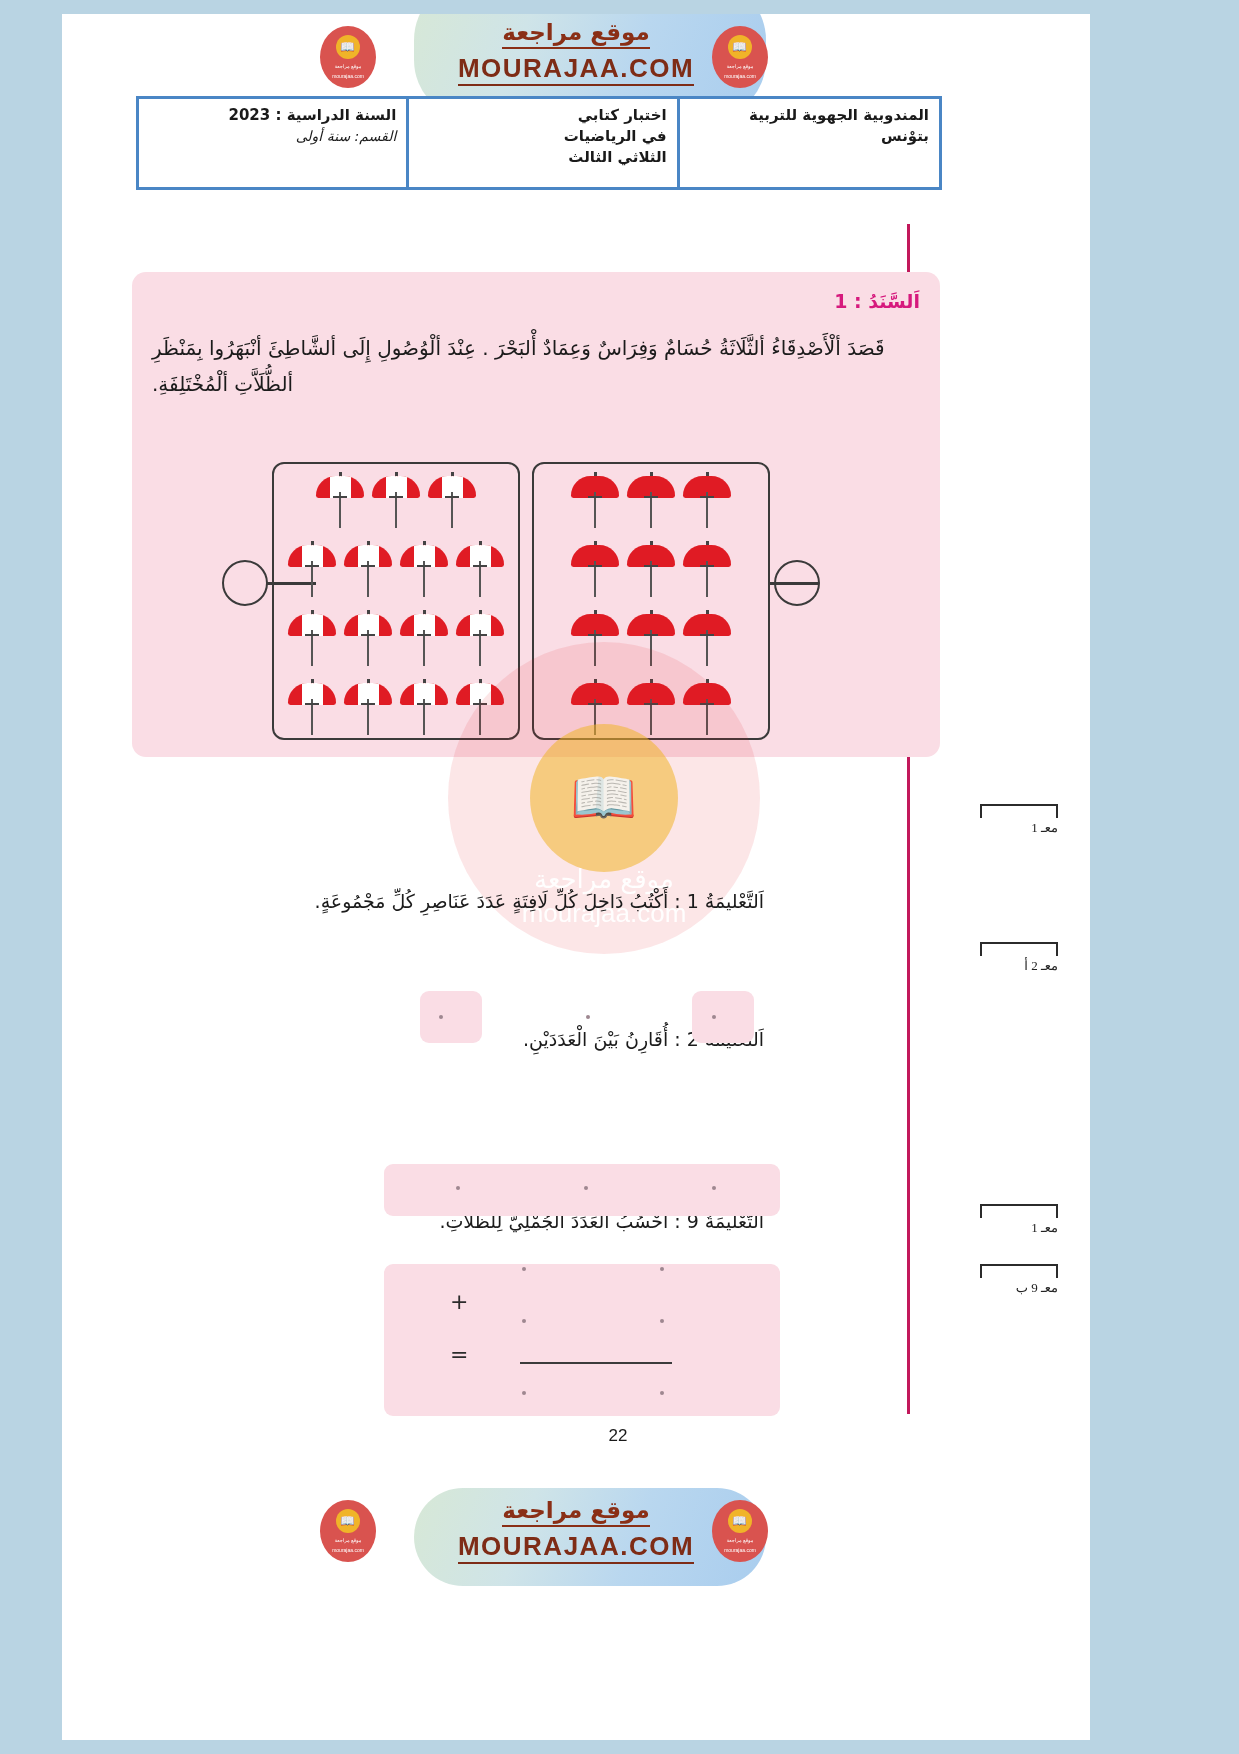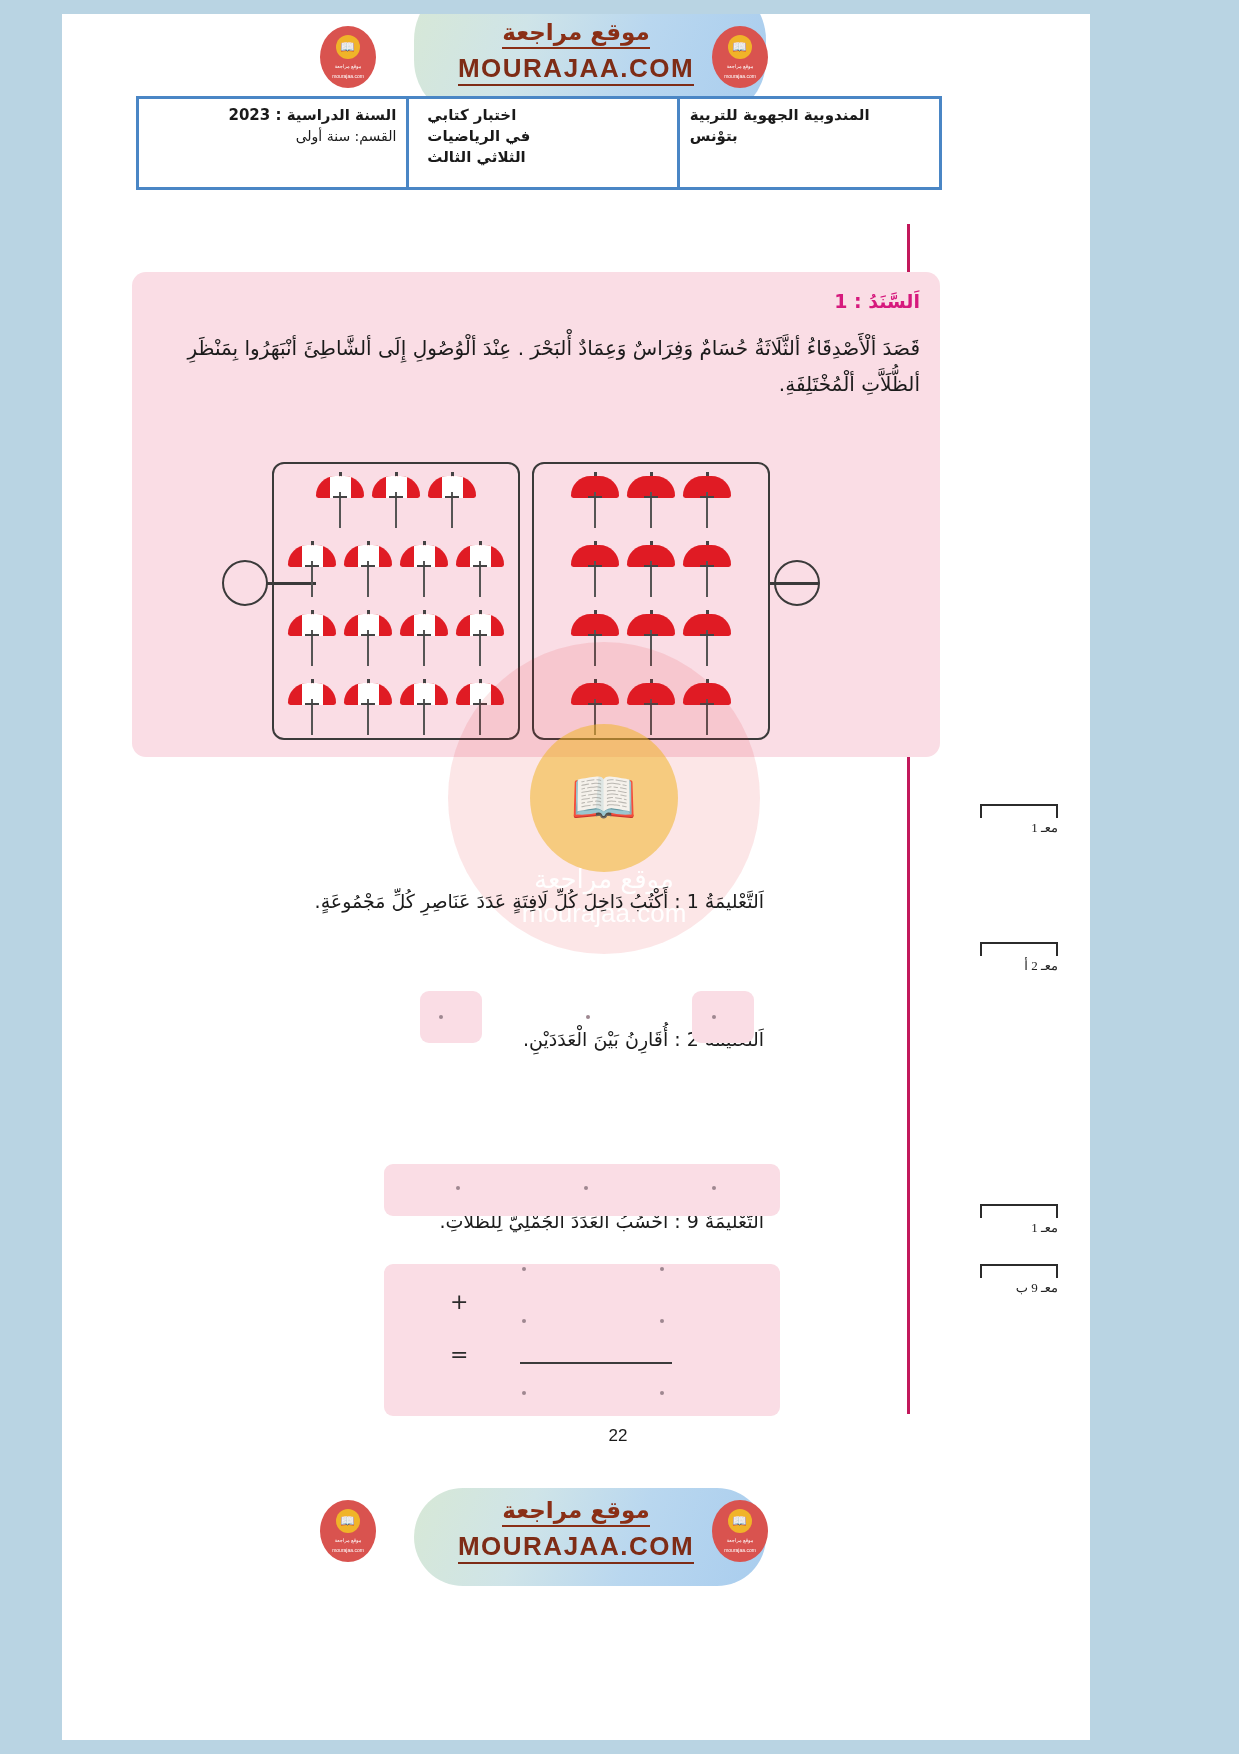--- a/index.html
+++ b/index.html
@@ -78,28 +78,28 @@
   
   .htable {
     position: absolute; left: 74px; top: 82px;
     width: 806px; height: 94px;
     border: 3px solid #4a86c5;
     display: flex; direction: rtl;
     background: #fff;
   }
   .hcell {
     flex: 1; padding: 6px 10px 4px;
-    direction: rtl; text-align: left;
+    direction: rtl; text-align: right;
     font-family: "DejaVu Sans", sans-serif;
     font-weight: bold; font-size: 15px; color: #1a1a1a;
     line-height: 21px;
   }
   .hcell + .hcell { border-right: 3px solid #4a86c5; margin-left: 8px; }
   .hcell.meta { text-align: right; }
-  .hcell.meta .l2 { font-weight: normal; font-size: 14px; }
+  .hcell.meta .l2 { font-weight: normal; font-size: 14px; font-style: italic; }
 
   
   .vrule {
     position: absolute; left: 845px; top: 210px;
     width: 3px; height: 1190px; background: #c2185b;
   }
 
   
   .support {
     position: absolute; left: 70px; top: 258px;
@@ -107,21 +107,21 @@
     background: #fadde5; border-radius: 14px;
   }
   .support-label {
     position: absolute; right: 20px; top: 18px;
     direction: rtl;
     font-family: "DejaVu Sans", sans-serif;
     font-weight: bold; font-size: 19px; color: #d6197d;
   }
   .support-text {
     position: absolute; right: 20px; left: 20px; top: 58px;
-    direction: rtl; text-align: right;
+    direction: rtl; text-align: left;
     font-family: "DejaVu Sans", sans-serif;
     font-size: 20px; color: #1b1b1b; line-height: 36px;
   }
 
   
   .diagram {
     position: absolute; left: 0; top: 190px;
     width: 808px; height: 285px;
   }
   .ubox {

